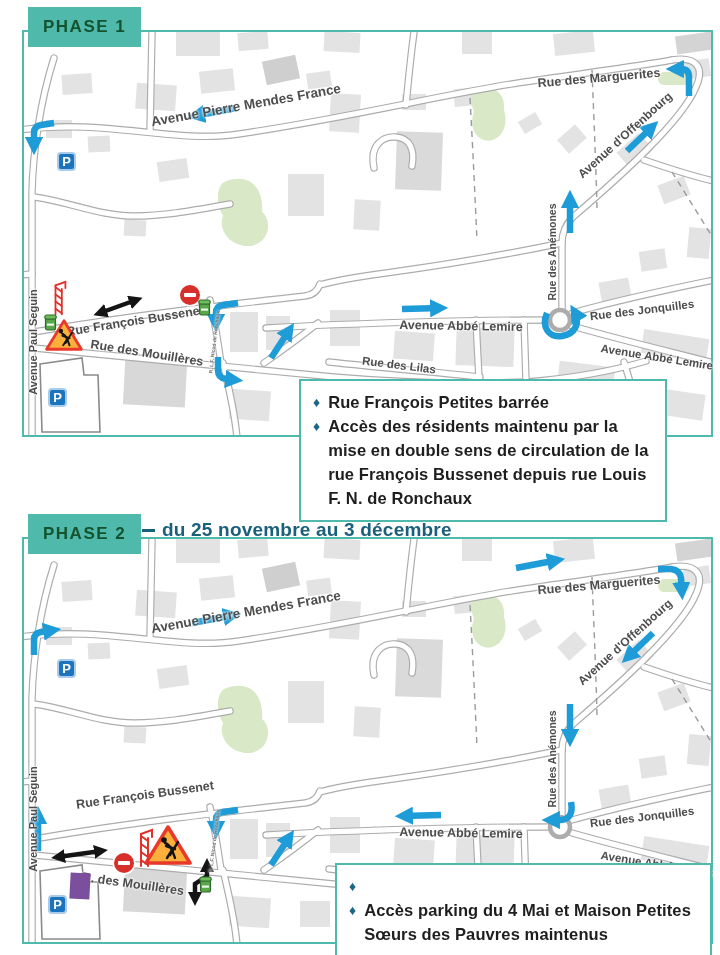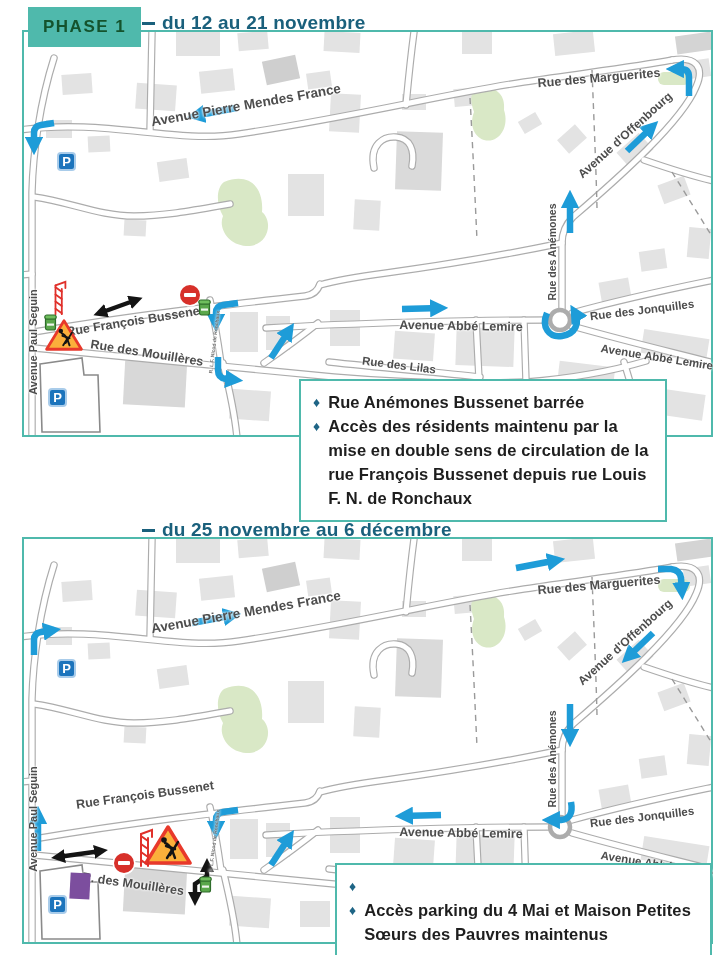--- a/index.html
+++ b/index.html
@@ -152,21 +152,20 @@
   </g>
   <g id="barrel">
     <rect x="1.5" y="3.5" width="10" height="12.5" rx="2" fill="#5AA74B" stroke="#2F6D2B" stroke-width="1.2"></rect>
     <rect x="0.8" y="1" width="11.4" height="4.2" rx="2" fill="#6FBE5D" stroke="#2F6D2B" stroke-width="1.2"></rect>
     <rect x="3" y="9.5" width="7" height="2.2" fill="#FFFFFF" opacity="0.9"></rect>
   </g>
 </defs>
 </svg>
 
 <div class="badge" style="left:28px;top:7px">PHASE 1</div>
-<div class="ptitle" style="left:142px;top:12px">du 12 au 21 novembre</div>
 
 <div class="map" style="top:30px">
   <svg class="base" viewBox="0 0 687 403">
     <use href="#basemap"></use>
     <g fill="none" stroke="#1E9CD8" stroke-width="6.5" marker-end="url(#mab)">
       <path d="M 212,76 L 170,84"></path>
       <path d="M 30,91 L 17,93 Q 10,94 10,101 L 10,116"></path>
       <path d="M 665,64 L 665,45 Q 665,37 657,37 L 649,37"></path>
       <path d="M 603,119 L 629,94"></path>
       <path d="M 546,201 L 546,165"></path>
@@ -208,30 +207,31 @@
   <div class="icn" style="left:20px;top:282px"><svg width="13" height="17" viewBox="0 0 13 17">
           <use href="#barrel"></use>
         </svg></div>
   <div class="icn" style="left:174px;top:267px"><svg width="13" height="17" viewBox="0 0 13 17">
           <use href="#barrel"></use>
         </svg></div>
 
   <div class="notebox" style="left:275px;top:347px;width:368px">
     <div class="note">
       <span class="dia">♦</span>
-      <span class="txt">Rue Anémones Bussenet barrée</span>
+      <span class="txt">Rue François Petites barrée</span>
     </div>
     <div class="note">
       <span class="dia">♦</span>
       <span class="txt">Accès des résidents maintenu par la mise en double sens de circulation de la rue François Bussenet depuis rue Louis F. N. de Ronchaux</span>
     </div>
   </div>
 </div>
 
-<div class="ptitle" style="left:142px;top:519px">du 25 novembre au 6 décembre</div>
+<div class="badge" style="left:28px;top:514px">PHASE 2</div>
+<div class="ptitle" style="left:142px;top:519px">du 25 novembre au 3 décembre</div>
 
 <div class="map" style="top:537px">
   <svg class="base" viewBox="0 0 687 403">
     <use href="#basemap"></use>
     <g fill="none" stroke="#1E9CD8" stroke-width="6.5" marker-end="url(#mab)">
       <path d="M 168,84 L 210,76"></path>
       <path d="M 10,116 L 10,101 Q 10,94 17,93 L 30,91"></path>
       <path d="M 14,312 L 14,274"></path>
       <path d="M 492,29 L 534,21"></path>
       <path d="M 634,30 L 647,30 Q 656,31 657,39 L 658,54"></path>

